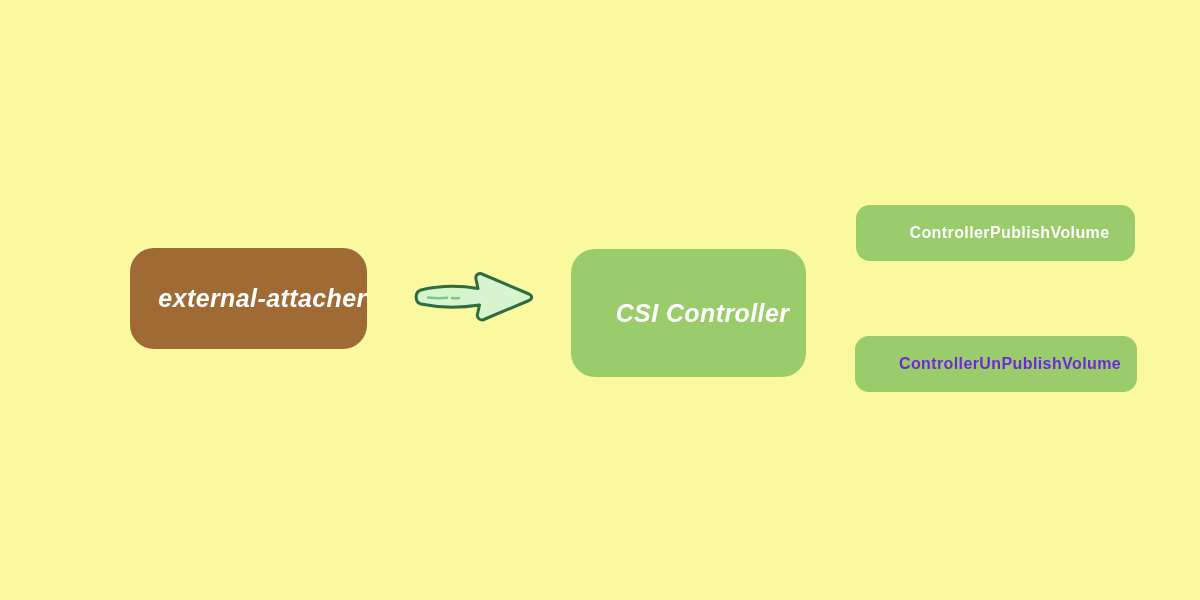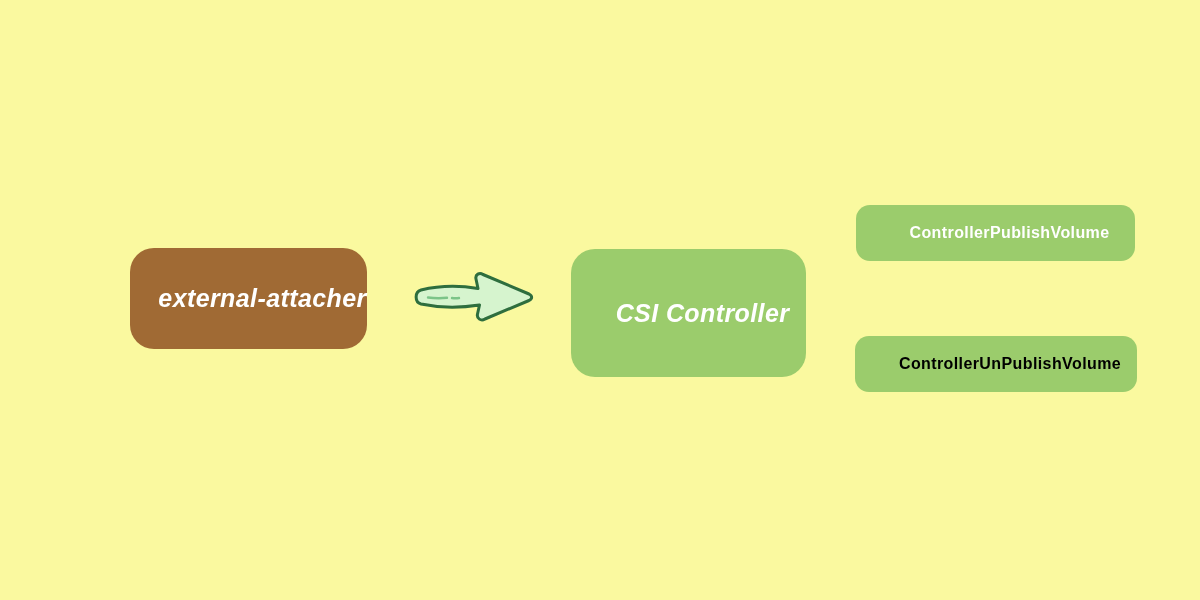--- a/index.html
+++ b/index.html
@@ -56,21 +56,21 @@
     left: 856px; top: 205px;
     width: 279px; height: 56px;
     background: #9BCC6C;
     color: #FFFFFF;
   }
 
   #node-controller-unpublish {
     left: 855px; top: 336px;
     width: 282px; height: 56px;
     background: #9BCC6C;
-    color: #000000;
+    color: #6d28d9;
   }
 
   .arrow-wrap {
     position: absolute;
     left: 410px; top: 266px;
     width: 128px; height: 62px;
   }
 </style>
 </head>
 <body>

